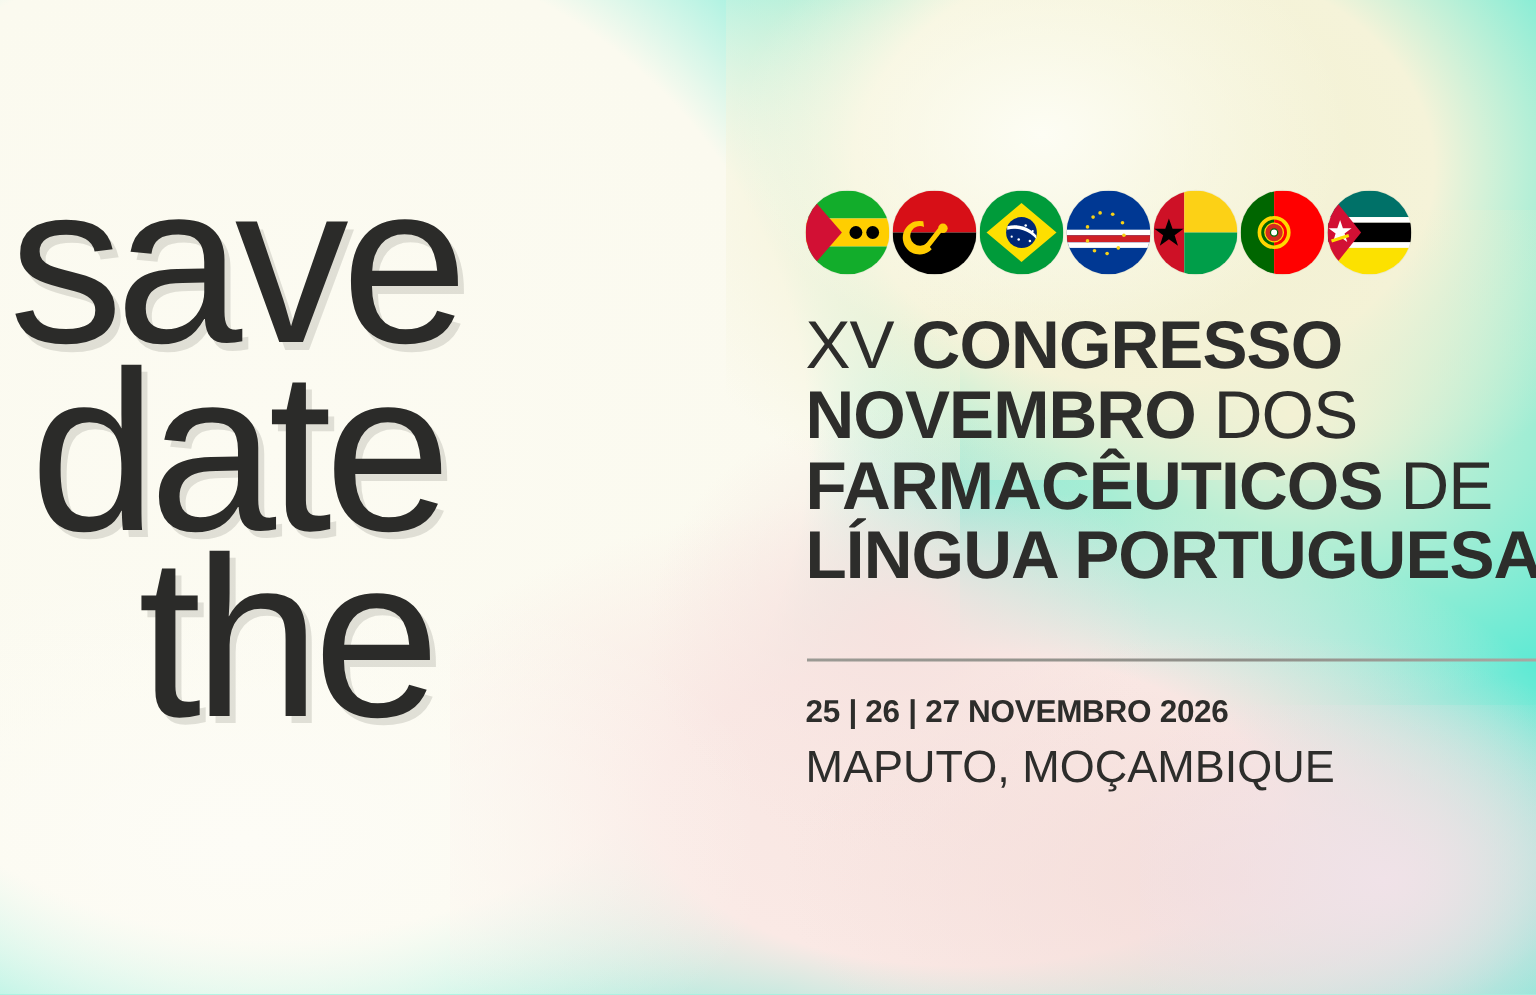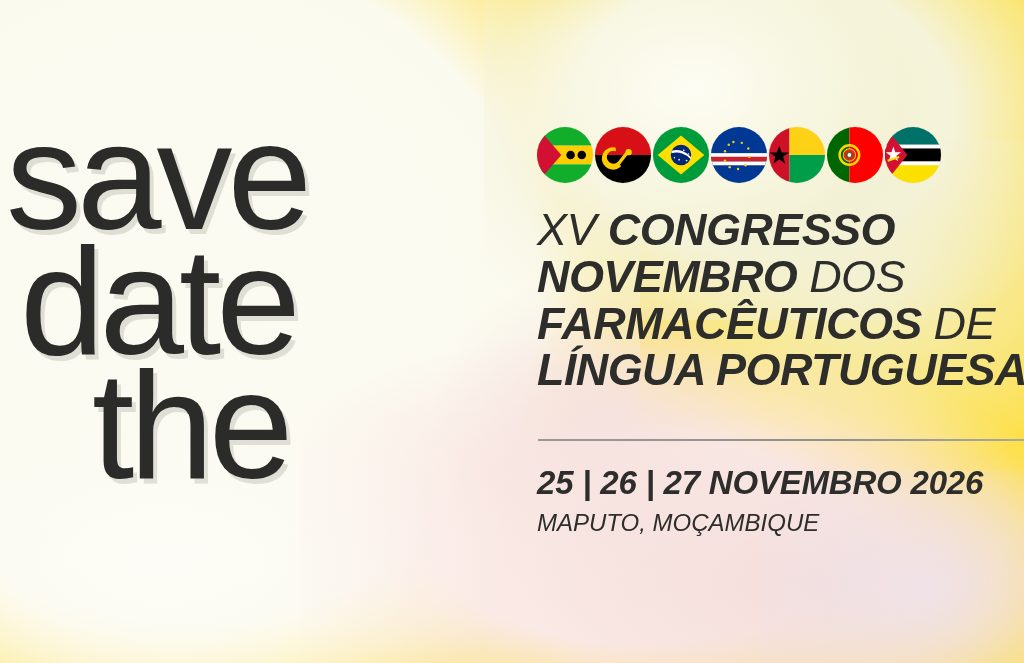--- a/index.html
+++ b/index.html
@@ -9,21 +9,21 @@
     background: #fbfaef;
     overflow: hidden;
     position: relative;
   }
 
   
   #poster {
     position:absolute; inset:0;
     width:1024px; height:663px;
     overflow:hidden;
-    background:#fde047;
+    background:#5eead4;
   }
   .wash { position:absolute; pointer-events:none; }
 
   .wash-yellow-tr {
     right:-80px; top:-140px; width:620px; height:460px;
     background: radial-gradient(ellipse at 45% 55%, #f2f0cf 0%, #f5f3d9 40%, rgba(248,247,226,0) 72%);
   }
   .wash-yellow-tr2 {
     right:120px; top:-60px; width:420px; height:300px;
     background: radial-gradient(ellipse at 50% 50%, #fdfdf4 0%, rgba(253,253,244,0) 70%);
@@ -77,21 +77,20 @@
   .w-save  { text-indent:0px;   }
   .w-the   { text-indent:86px;  }
   .w-date  { text-indent:14px;  }
 
   
   #right-block {
     position:absolute;
     left:537px; top:0;
     width:487px; height:663px;
     z-index:5;
-    font-style:italic;
   }
 
   
   #flag-row {
     position:absolute; left:0; top:127px;
     display:flex; gap:2px; align-items:center;
   }
   .flag {
     width:56px; height:56px; border-radius:50%;
     overflow:hidden; position:relative; flex:none;
@@ -120,25 +119,25 @@
     background: linear-gradient(to right, #9b9a94 0%, #8f8e88 60%, #a9a8a2 100%);
   }
 
   
   #footer {
     position:absolute; left:0; top:462px;
     color:#2d2d2b;
     white-space:nowrap;
   }
   #date-line {
-    font-size:33px; font-weight:700; letter-spacing:-0.2px;
+    font-size:21px; font-weight:700; letter-spacing:-0.2px;
     line-height:1.25;
   }
   #place-line {
-    font-size:24px; font-weight:400; letter-spacing:0px;
+    font-size:30px; font-weight:400; letter-spacing:0px;
     line-height:1.3; margin-top:4px;
   }
 </style>
 </head>
 <body>
 
 <div id="poster">
 
   <div class="wash wash-cream-left"></div>
   <div class="wash wash-yellow-tr"></div>

